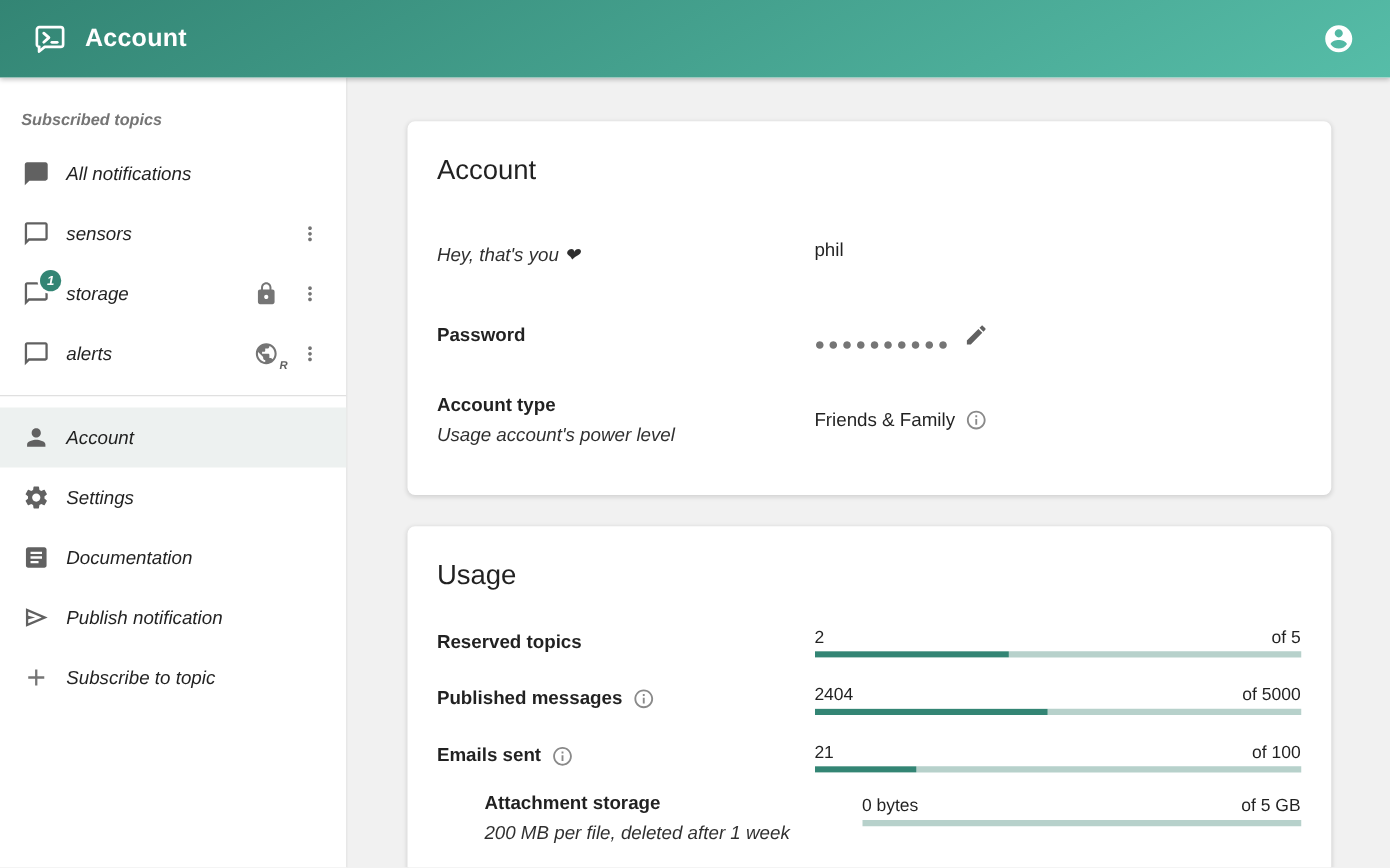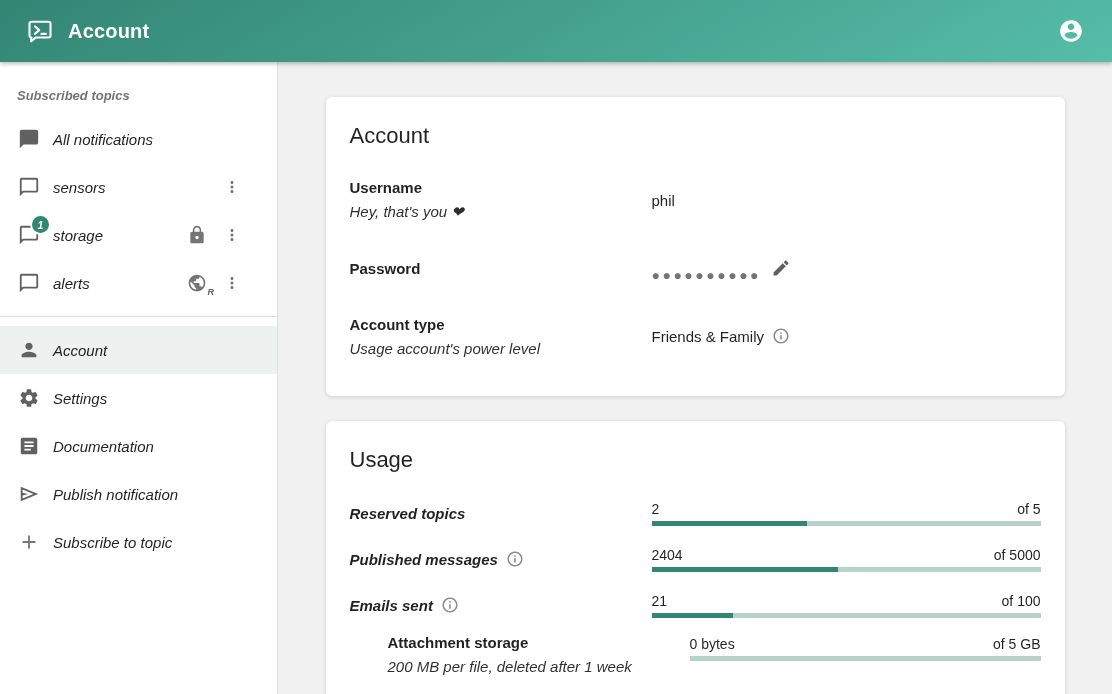--- a/index.html
+++ b/index.html
@@ -22,21 +22,21 @@
   .layout { display:flex; height:632px; }
   .sidebar { width:278px; background:#fff; border-right:1px solid #e0e0e0;
     flex:none;font-style:italic; }
   .main { flex:1; overflow:hidden; padding-top:35px; display:flex;
     flex-direction:column; align-items:center; }
 
   
   .caption { padding:26px 16px 12px 17px; font-size:13px; font-weight:700;
     color:#757575; }
   .nav-item { height:48px; display:flex; align-items:center;
-    padding:0 30px 0 18px; cursor:pointer;justify-content:flex-end; }
+    padding:0 14px 0 18px; cursor:pointer;justify-content:flex-end; }
   .nav-item .li-icon { width:22px; height:22px; flex:none; margin-right:13px;
     display:flex; align-items:center; justify-content:center; position:relative; }
   .nav-item .li-label { font-size:15px; color:rgba(0,0,0,0.87);
     white-space:nowrap; flex:1; }
   .nav-item.selected { background:#edf1f0; }
   .badge { position:absolute; top:-8px; right:-9px; min-width:17px; height:17px;
     border-radius:9px; background:#338574; color:#fff; font-size:10.5px;
     font-weight:700; display:flex; align-items:center; justify-content:center;
     box-shadow:0 0 0 2px #fff; }
   .right-ico { display:flex; align-items:center; margin-left:10px; color:#757575; }
@@ -58,21 +58,21 @@
   .f-sub { font-size:15px; font-style:italic; color:rgba(0,0,0,0.82);
     margin-top:7px; }
   .value-col { flex:1; display:flex; align-items:flex-end; font-size:15px; }
   .dots { color:#757575; font-size:14px; letter-spacing:2.5px; line-height:1; }
   .edit-btn { padding:4px; margin-left:6px; }
   .info-ico { display:inline-flex; margin-left:8px; color:#8a8a8a; }
 
   .usage-row { display:flex; align-items:center; min-height:46px; }
   .usage-row.tall { align-items:flex-start; padding-top:6px; min-height:64px;margin-left:38px; }
   .usage-row.tall .progress-col { margin-top:2px; }
-  .u-label-wrap { display:flex; align-items:center;font-style:italic; }
+  .u-label-wrap { display:flex; align-items:flex-start; }
   .progress-col { flex:1; }
   .p-line { display:flex; justify-content:space-between; font-size:14px;
     line-height:17px; }
   .p-track { height:5px; background:#b7d1cb; margin-top:3px; overflow:hidden; }
   .p-fill { height:100%; background:#338574; width:0; }
 
   svg { display:block; }
 </style>
 </head>
 <body>
@@ -218,21 +218,20 @@
     </div>
   </aside>
 
   <main class="main">
 
     <section class="card">
       <h2>Account</h2>
 
       <div class="field-row">
         <div class="label-col">
-          <div class="f-label">Username</div>
           <div class="f-sub">Hey, that's you ❤</div>
         </div>
         <div class="value-col">
           <span>phil</span>
         </div>
       </div>
 
       <div class="field-row">
         <div class="label-col">
           <div class="f-label">Password</div>

